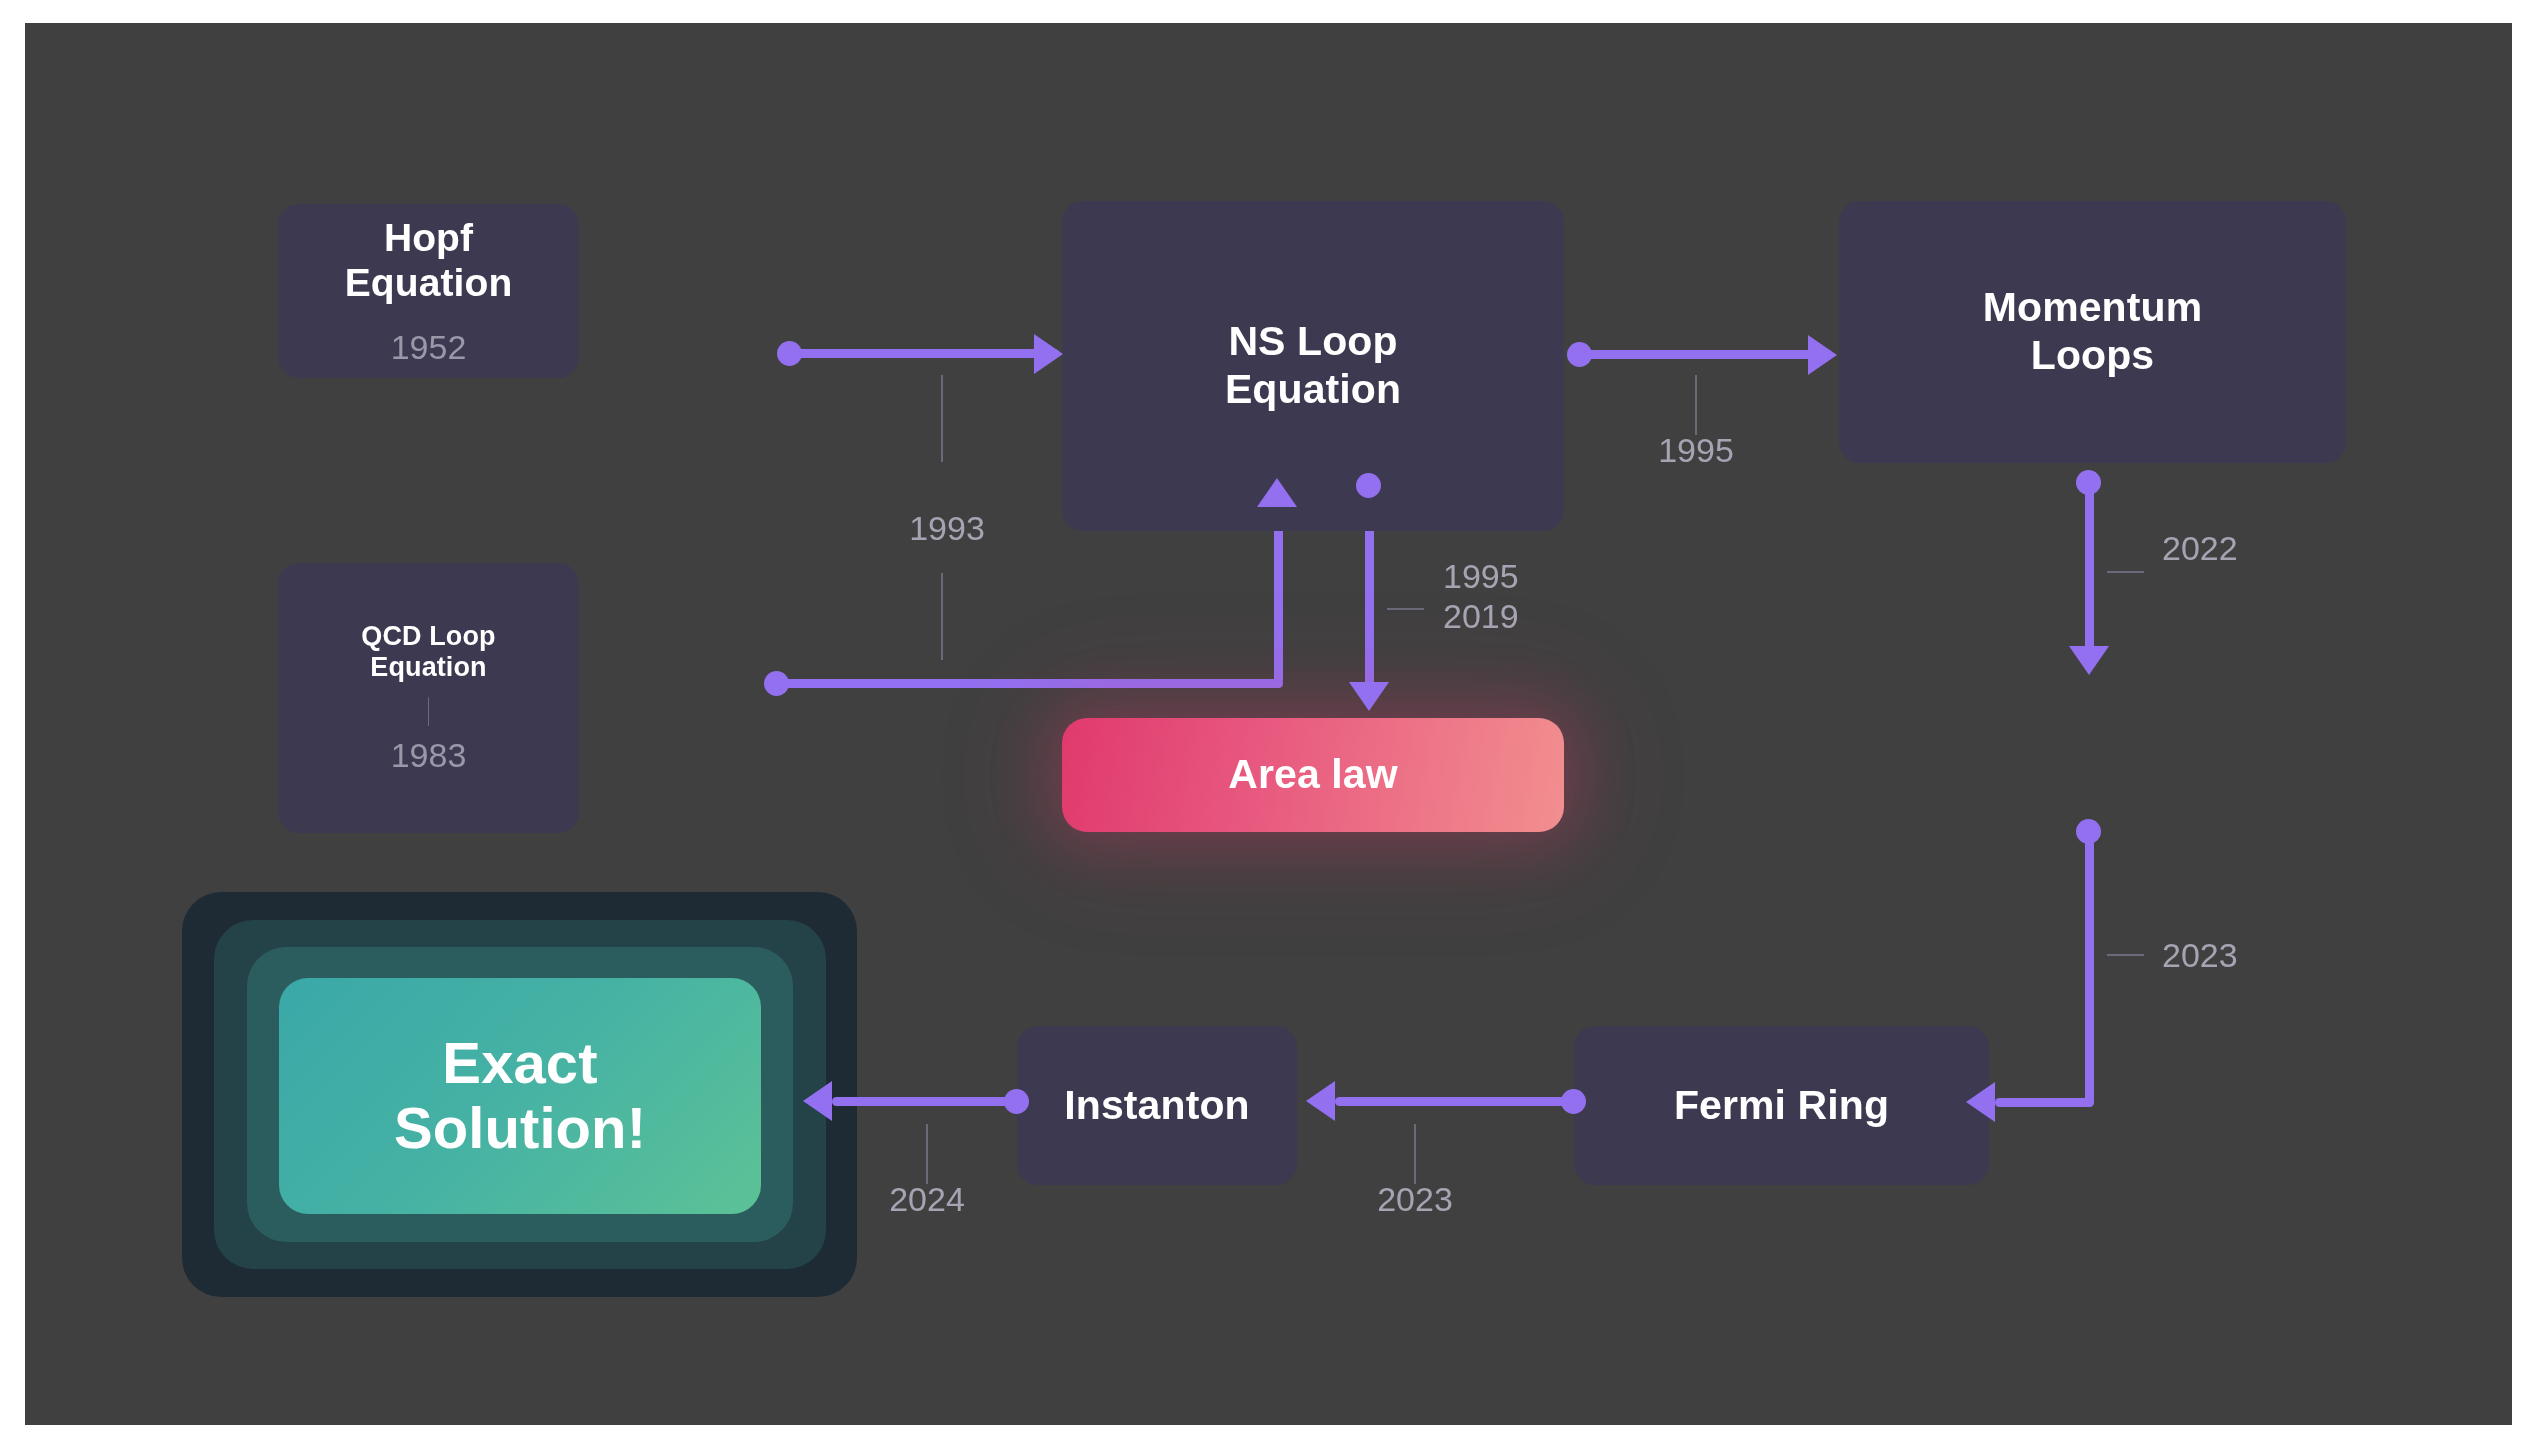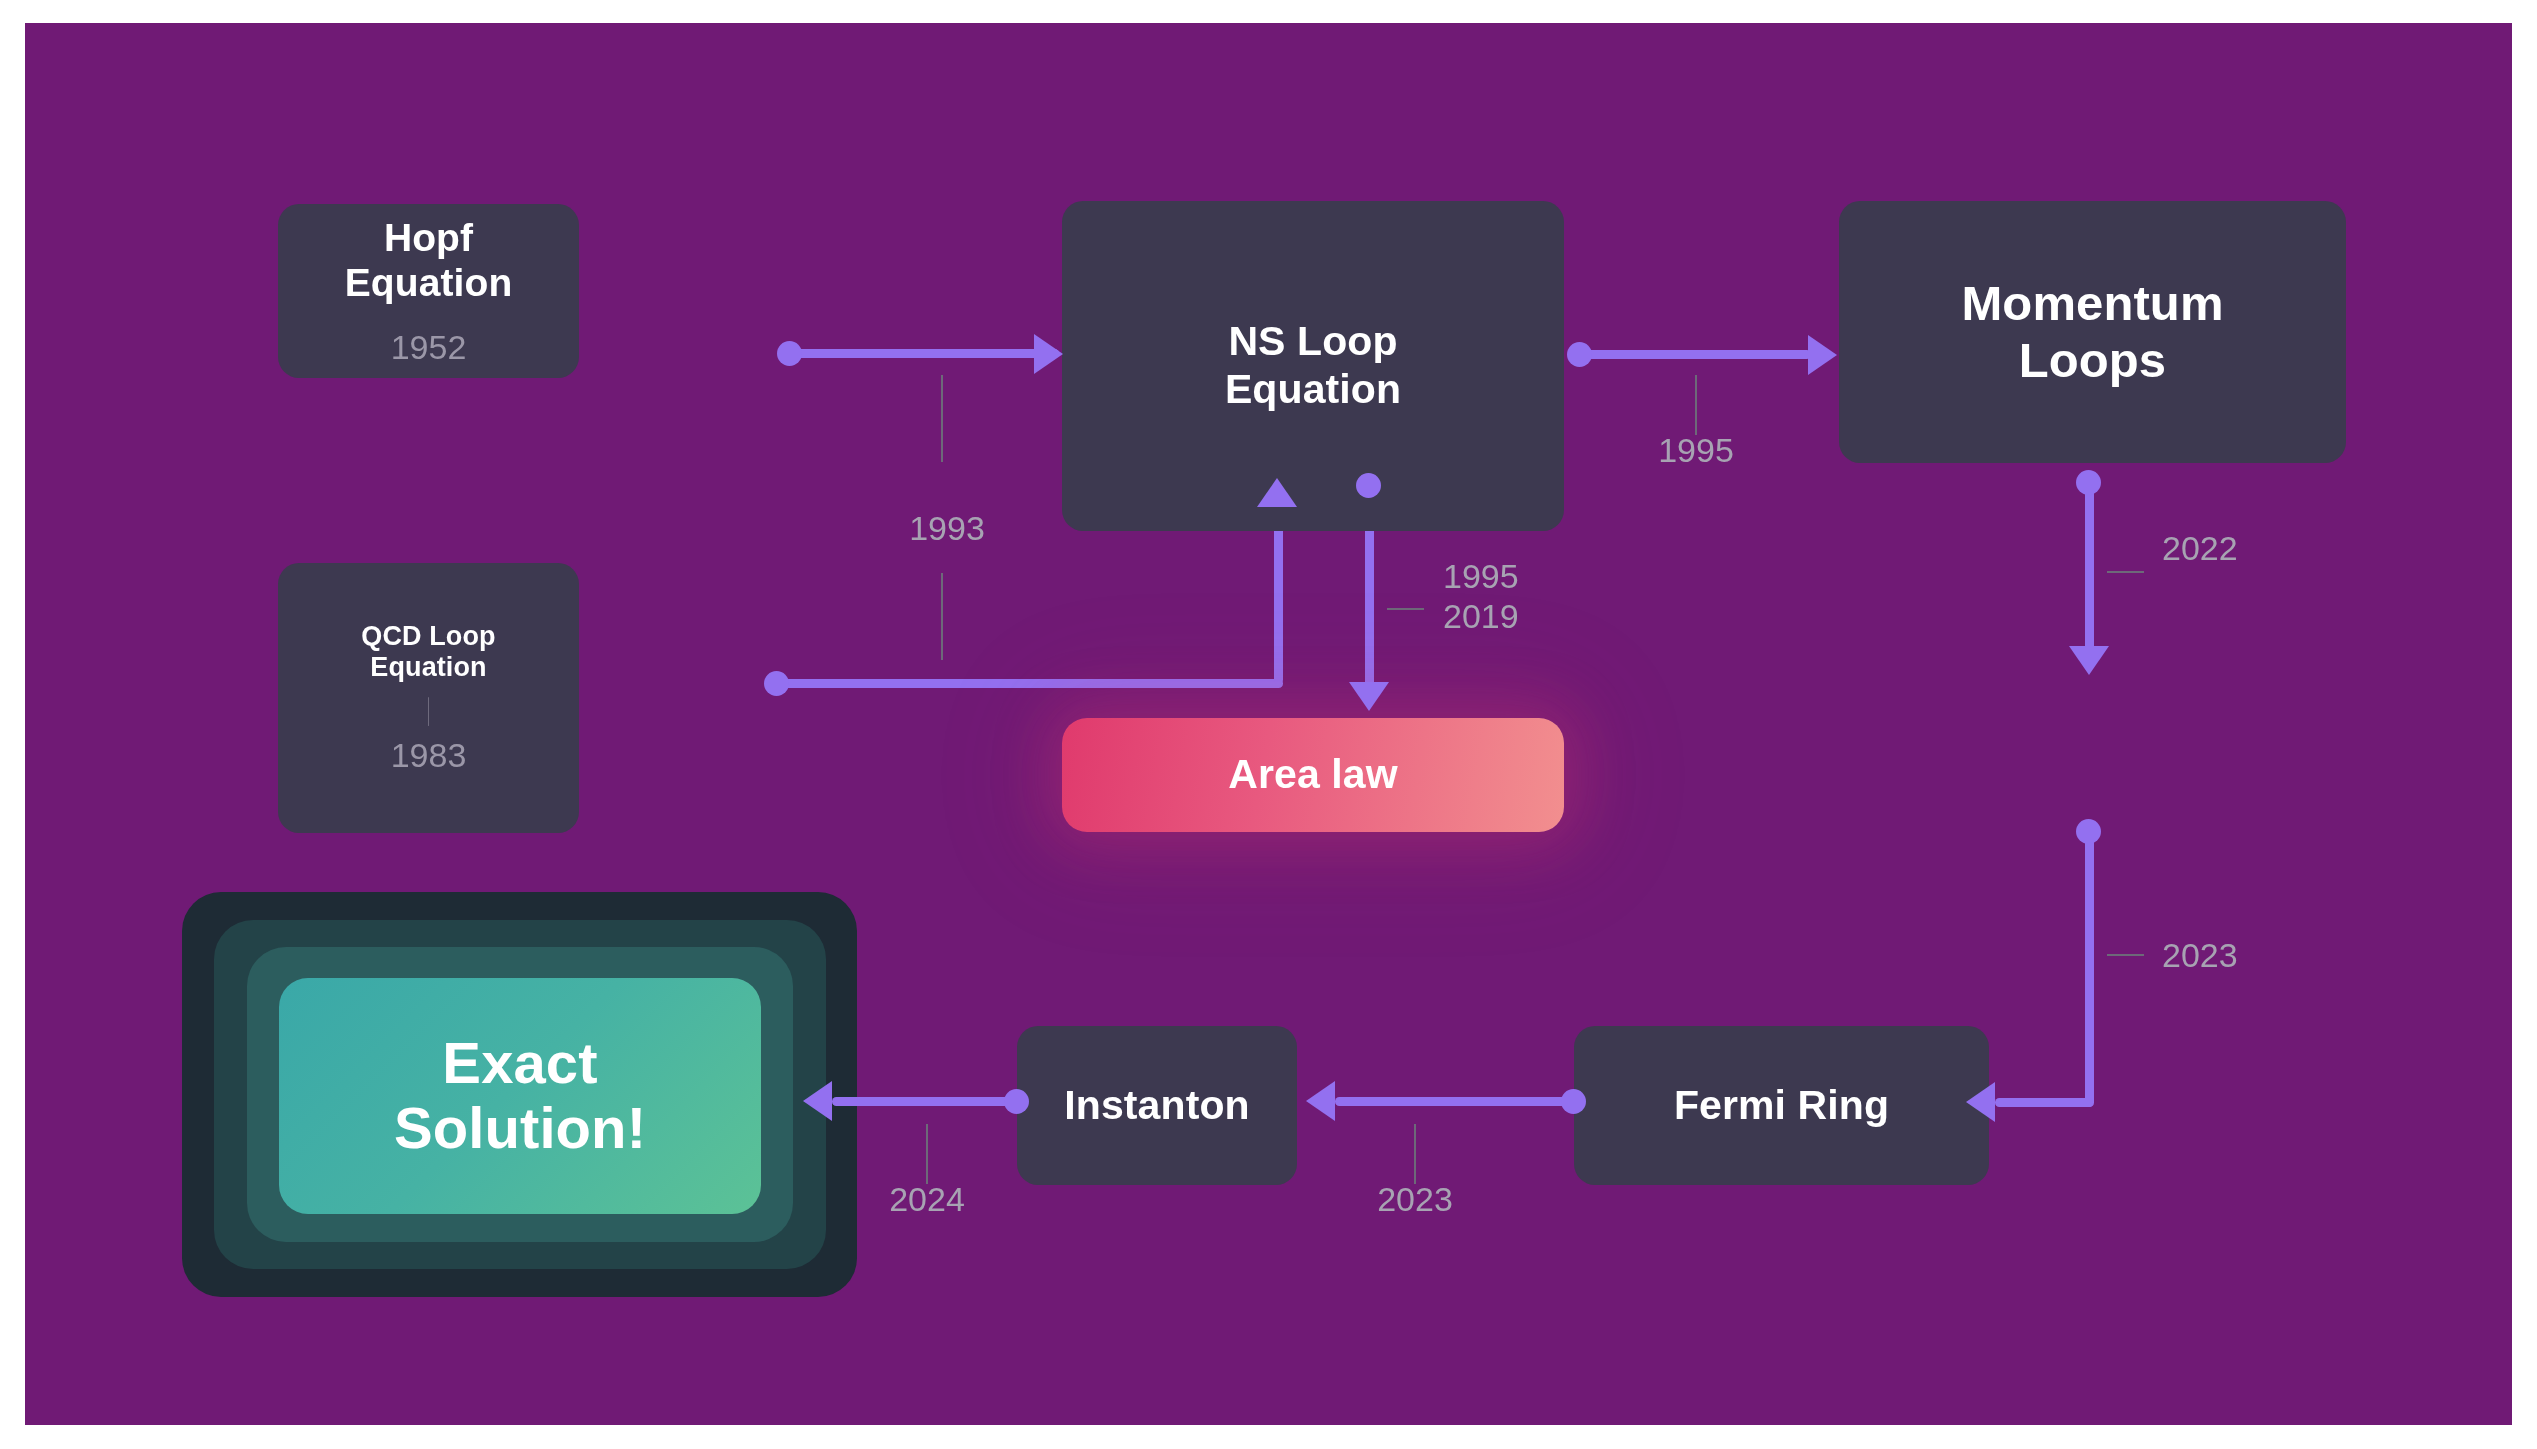--- a/index.html
+++ b/index.html
@@ -19,21 +19,21 @@
     background: #ffffff;
   }
 
   
   #canvas {
     position: absolute;
     left: 25px;
     top: 23px;
     width: 2487px;
     height: 1402px;
-    background: #701a75;
+    background: #404040;
     overflow: hidden;
   }
 
   
   .node {
     position: absolute;
     box-sizing: border-box;
     border-radius: 21px;
     display: flex;
     flex-direction: column;
@@ -183,21 +183,21 @@
       <div class="node-sep"></div>
       <div class="node-year" style="font-size:34px;">1983</div>
     </div>
 
     <div class="node plain" style="left:1037px; top:178px; width:502px; height:330px;">
       <div class="node-title" style="font-size:41px;">NS Loop
 Equation</div>
     </div>
 
     <div class="node plain" style="left:1814px; top:178px; width:507px; height:262px;">
-      <div class="node-title" style="font-size:49px;">Momentum
+      <div class="node-title" style="font-size:41px;">Momentum
 Loops</div>
     </div>
 
     <div class="node arealaw" style="left:1037px; top:688px; width:502px; height:114px; border-radius:25px;margin-top:7px;">
       <div class="node-title" style="font-size:41px;">Area law</div>
     </div>
 
 
     <div class="node plain" style="left:1549px; top:1003px; width:415px; height:159px;">
       <div class="node-title" style="font-size:41px;">Fermi Ring</div>

